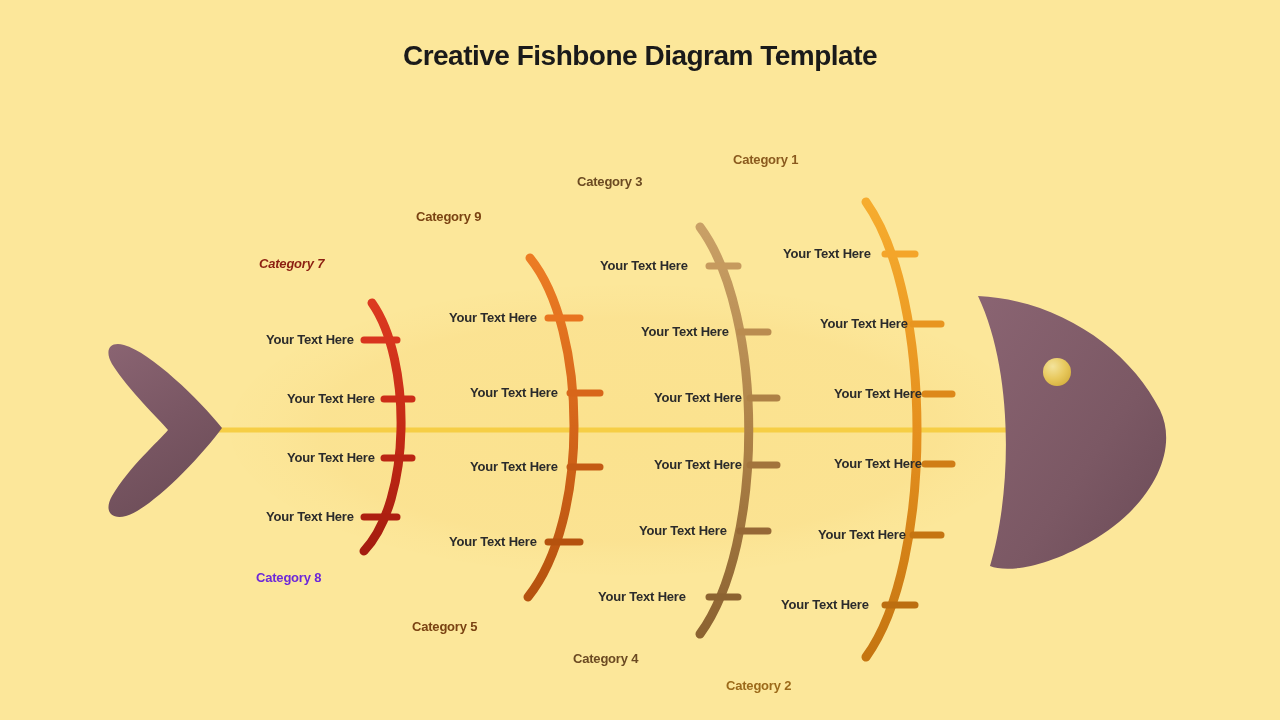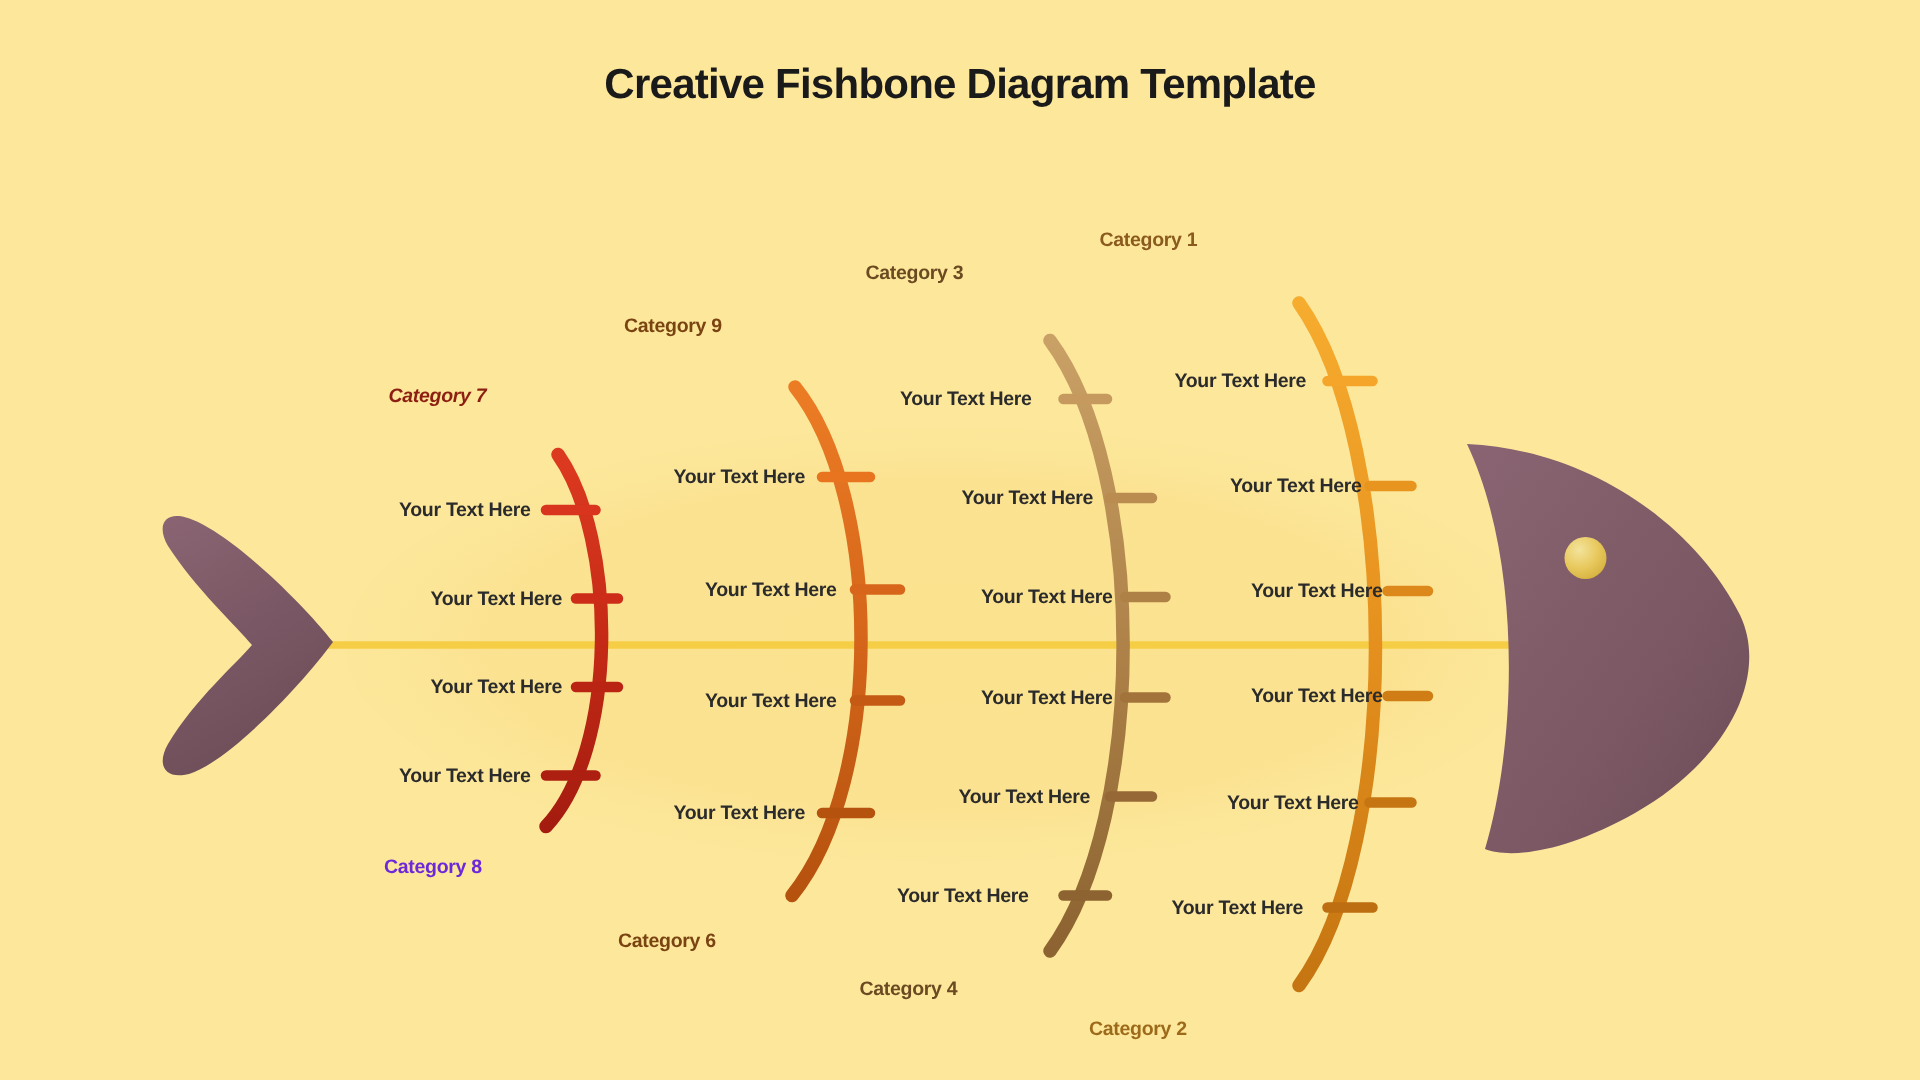--- a/index.html
+++ b/index.html
@@ -153,21 +153,21 @@
       <line x1="913" y1="535" x2="941" y2="535" stroke="#C57512" stroke-width="7" stroke-linecap="round"></line>
       <line x1="885" y1="605" x2="915" y2="605" stroke="#BC6E10" stroke-width="7" stroke-linecap="round"></line>
     </g>
   </svg>
 
   <div class="cat" style="left:733px; top:152px;  color:#8A5A1E;">Category 1</div>
   <div class="cat" style="left:726px; top:678px;  color:#9C6A1A;">Category 2</div>
   <div class="cat" style="left:577px; top:174px;  color:#6B4A22;">Category 3</div>
   <div class="cat" style="left:573px; top:651px;  color:#6B4A22;">Category 4</div>
   <div class="cat" style="left:416px; top:209px;  color:#7A4312;">Category 9</div>
-  <div class="cat" style="left:412px; top:619px;  color:#7A4312;">Category 6</div>
+  <div class="cat" style="left:412px; top:619px;  color:#7A4312;">Category 5</div>
   <div class="cat" style="left:259px; top:256px;  color:#8C1F11;font-style:italic;">Category 7</div>
   <div class="cat" style="left:256px; top:570px;  color:#6d28d9;">Category 8</div>
 
   <div class="lbl" style="left:266px; top:332px;">Your Text Here</div>
   <div class="lbl" style="left:287px; top:391px;">Your Text Here</div>
   <div class="lbl" style="left:287px; top:450px;">Your Text Here</div>
   <div class="lbl" style="left:266px; top:509px;">Your Text Here</div>
 
   <div class="lbl" style="left:449px; top:310px;">Your Text Here</div>
   <div class="lbl" style="left:470px; top:385px;">Your Text Here</div>

